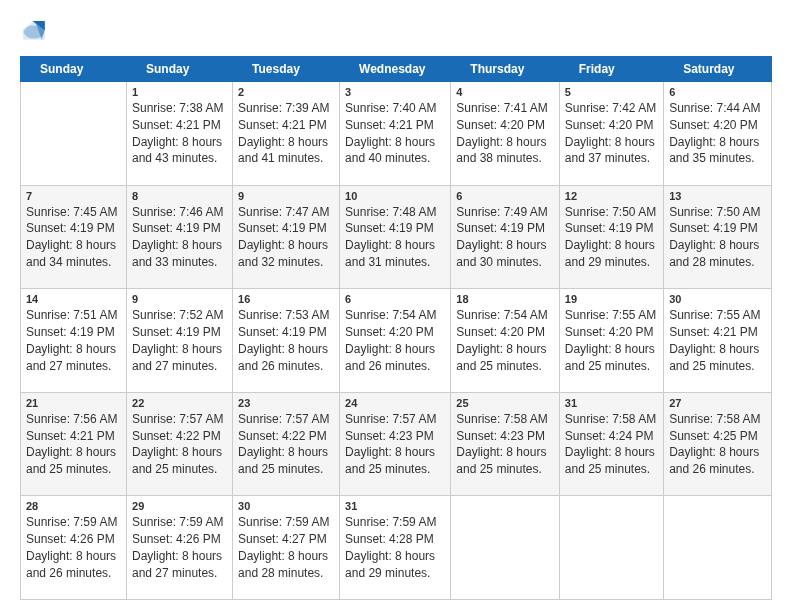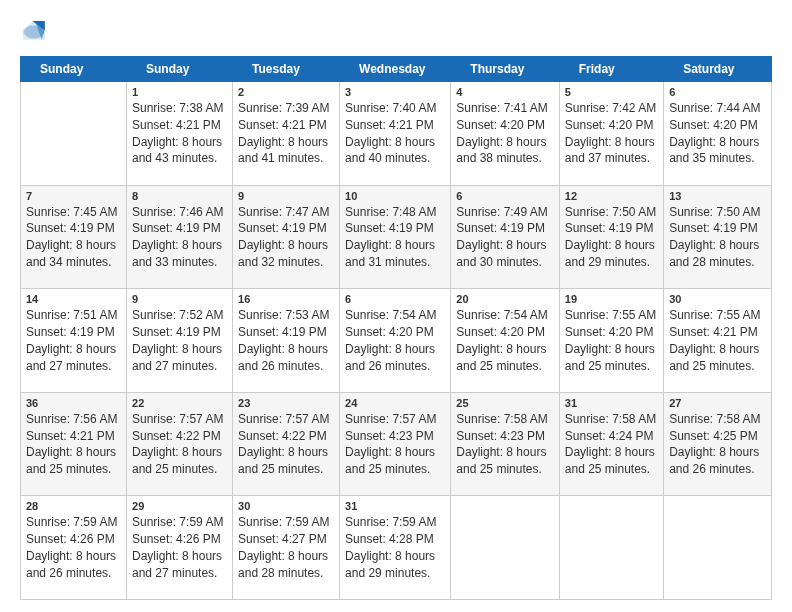--- a/index.html
+++ b/index.html
@@ -190,35 +190,35 @@
           </td>
           <td>
             <span class="day-num">16</span>
             <div class="day-info">Sunrise: 7:53 AM<br>Sunset: 4:19 PM<br>Daylight: 8 hours and 26 minutes.</div>
           </td>
           <td>
             <span class="day-num">6</span>
             <div class="day-info">Sunrise: 7:54 AM<br>Sunset: 4:20 PM<br>Daylight: 8 hours and 26 minutes.</div>
           </td>
           <td>
-            <span class="day-num">20</span>
+            <span class="day-num">18</span>
             <div class="day-info">Sunrise: 7:54 AM<br>Sunset: 4:20 PM<br>Daylight: 8 hours and 25 minutes.</div>
           </td>
           <td>
             <span class="day-num">19</span>
             <div class="day-info">Sunrise: 7:55 AM<br>Sunset: 4:20 PM<br>Daylight: 8 hours and 25 minutes.</div>
           </td>
           <td>
             <span class="day-num">30</span>
             <div class="day-info">Sunrise: 7:55 AM<br>Sunset: 4:21 PM<br>Daylight: 8 hours and 25 minutes.</div>
           </td>
         </tr>
         <tr>
           <td>
-            <span class="day-num">36</span>
+            <span class="day-num">21</span>
             <div class="day-info">Sunrise: 7:56 AM<br>Sunset: 4:21 PM<br>Daylight: 8 hours and 25 minutes.</div>
           </td>
           <td>
             <span class="day-num">22</span>
             <div class="day-info">Sunrise: 7:57 AM<br>Sunset: 4:22 PM<br>Daylight: 8 hours and 25 minutes.</div>
           </td>
           <td>
             <span class="day-num">23</span>
             <div class="day-info">Sunrise: 7:57 AM<br>Sunset: 4:22 PM<br>Daylight: 8 hours and 25 minutes.</div>
           </td>

